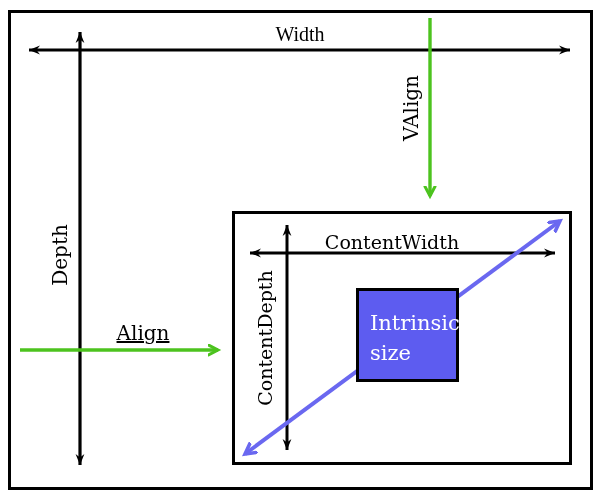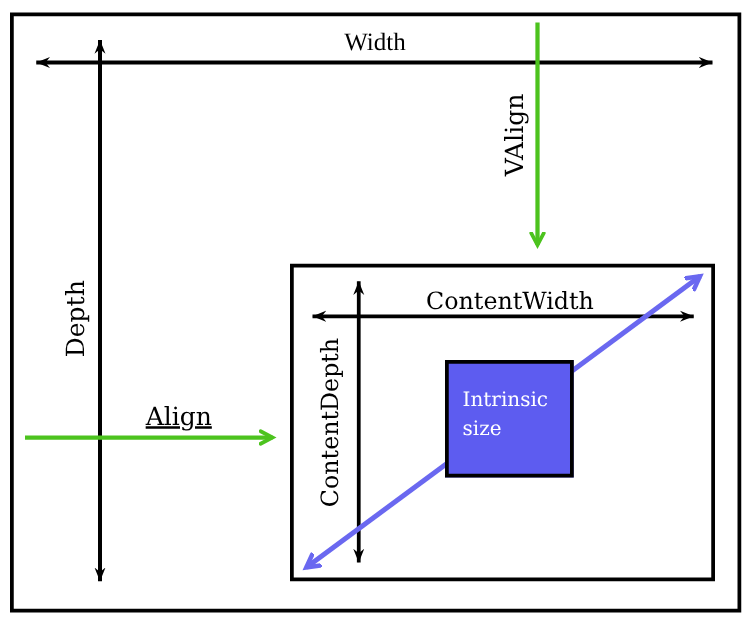--- a/index.html
+++ b/index.html
@@ -49,21 +49,21 @@
   .label.small {
     font-size: 19px;
   }
   .intrinsic-box {
     position: absolute;
     left: 356px; top: 288px;
     width: 103px; height: 94px;
     border: 3px solid #000000;
     box-sizing: border-box;
     padding: 17px 6px 0 11px;
-    font-size: 16px;
+    font-size: 21px;
     line-height: 1.45;
     color: #ffffff;
   }
 </style>
 </head>
 <body>
 
 <div class="canvas">
 
   <div class="outer-box"></div>
@@ -101,17 +101,17 @@
   <div class="intrinsic-box" style="background-color: rgb(93, 92, 240); color: rgb(255, 255, 255);">Intrinsic size</div>
 
   <div class="label" style="left:300px; top:34px;font-family:Liberation Serif, serif;">Width</div>
 
   <div class="label rot" style="left:60px; top:255px;">Depth</div>
 
   <div class="label rot" style="left:411px; top:108px;">VAlign</div>
 
   <div class="label" style="left:143px; top:333px;text-decoration:underline;">Align</div>
 
-  <div class="label small" style="left:408px; top:242px;text-align:right;">ContentWidth</div>
+  <div class="label small" style="left:392px; top:242px;text-align:right;">ContentWidth</div>
 
   <div class="label small rot" style="left:265px; top:338px;">ContentDepth</div>
 
 </div>
 
 </body></html>

